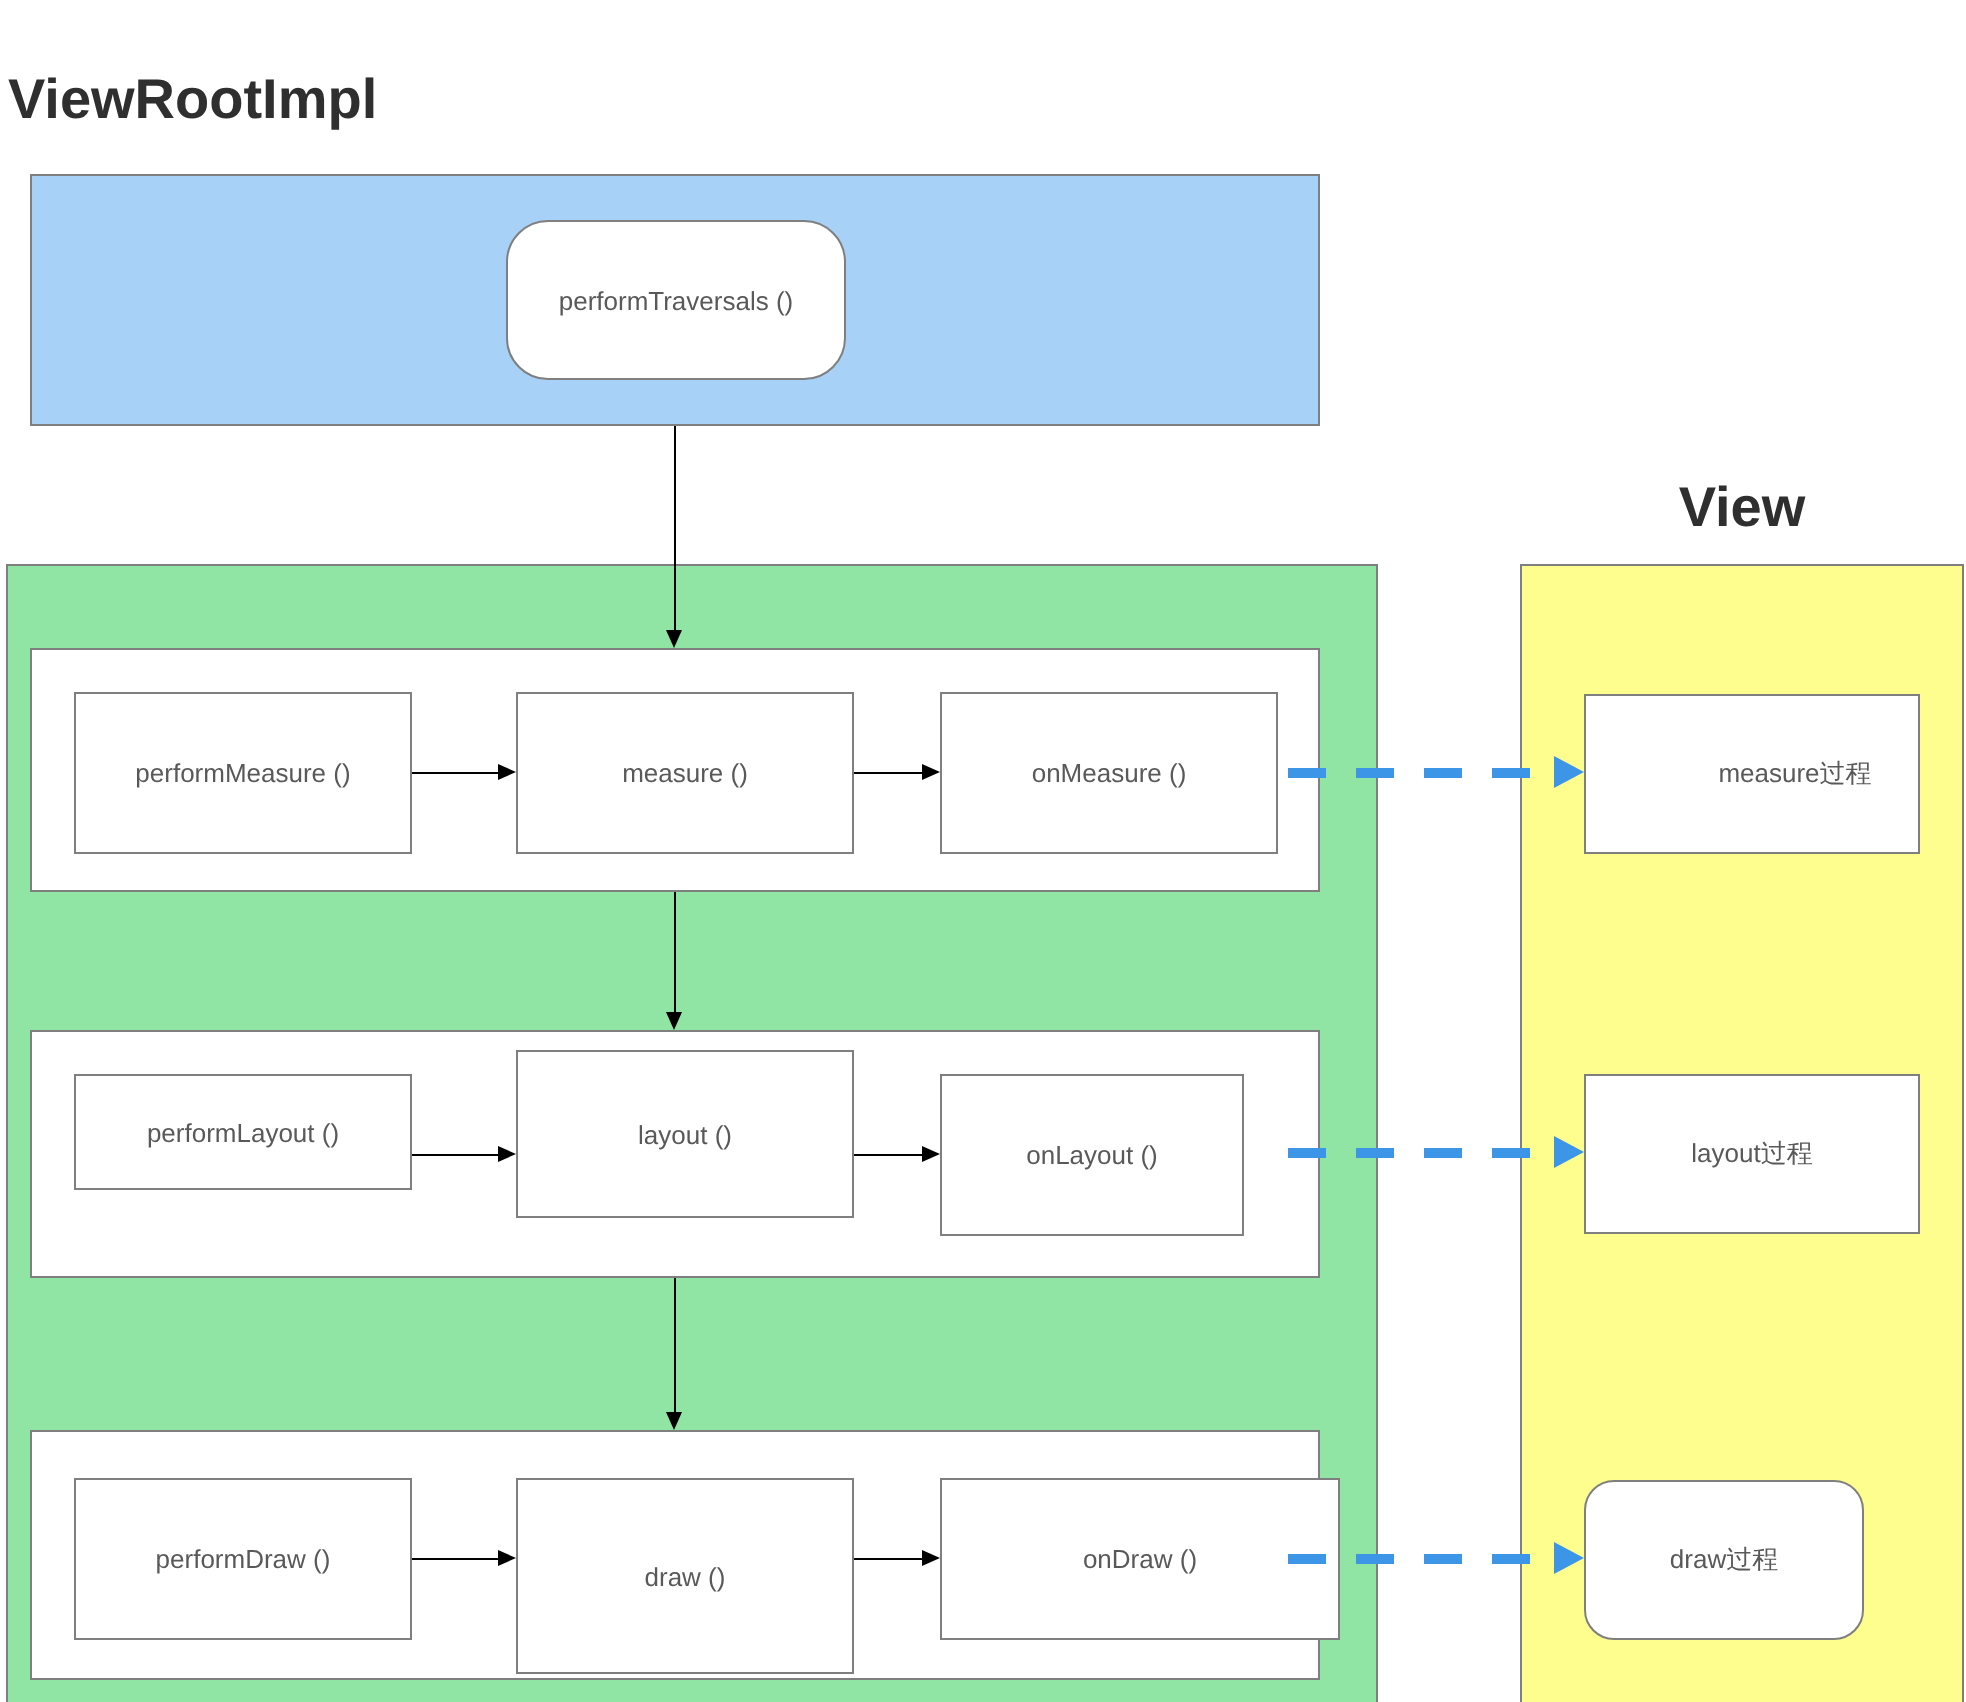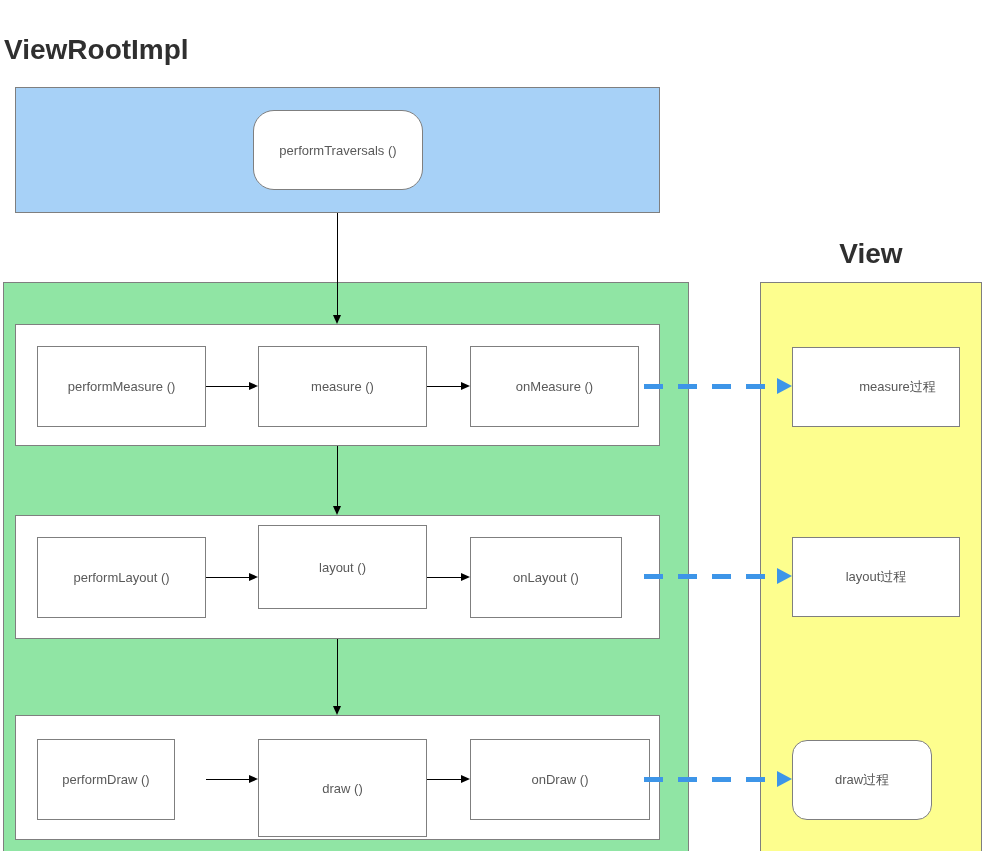--- a/index.html
+++ b/index.html
@@ -101,27 +101,27 @@
   #yellow-box{left:760px;top:250px;width:222px;height:598px;background:#fdfe8e;}
 
   #row-measure{left:15px;top:292px;width:645px;height:122px;}
   #row-layout{left:15px;top:483px;width:645px;height:124px;}
   #row-draw{left:15px;top:683px;width:645px;height:125px;}
 
   #box-performmeasure{left:37px;top:314px;width:169px;height:81px;}
   #box-measure{left:258px;top:314px;width:169px;height:81px;}
   #box-onmeasure{left:470px;top:314px;width:169px;height:81px;}
 
-  #box-performlayout{left:37px;top:505px;width:169px;height:81px;}
+  #box-performlayout{left:37px;top:505px;width:169px;height:58px;}
   #box-layout{left:258px;top:493px;width:169px;height:84px;}
   #box-onlayout{left:470px;top:505px;width:152px;height:81px;}
 
-  #box-performdraw{left:37px;top:707px;width:138px;height:81px;}
+  #box-performdraw{left:37px;top:707px;width:169px;height:81px;}
   #box-draw{left:258px;top:707px;width:169px;height:98px;}
-  #box-ondraw{left:470px;top:707px;width:180px;height:81px;}
+  #box-ondraw{left:470px;top:707px;width:200px;height:81px;}
 
   #box-measure-process{left:792px;top:315px;width:168px;height:80px;padding-left:43px;}
   #box-layout-process{left:792px;top:505px;width:168px;height:80px;}
   #box-draw-process{left:792px;top:708px;width:140px;height:80px;border-radius:15px;}
 
   
   #ha-m1{left:206px;top:354px;width:43px;}
   #ha-m2{left:427px;top:354px;width:34px;}
   #ha-l1{left:206px;top:545px;width:43px;}
   #ha-l2{left:427px;top:545px;width:34px;}

